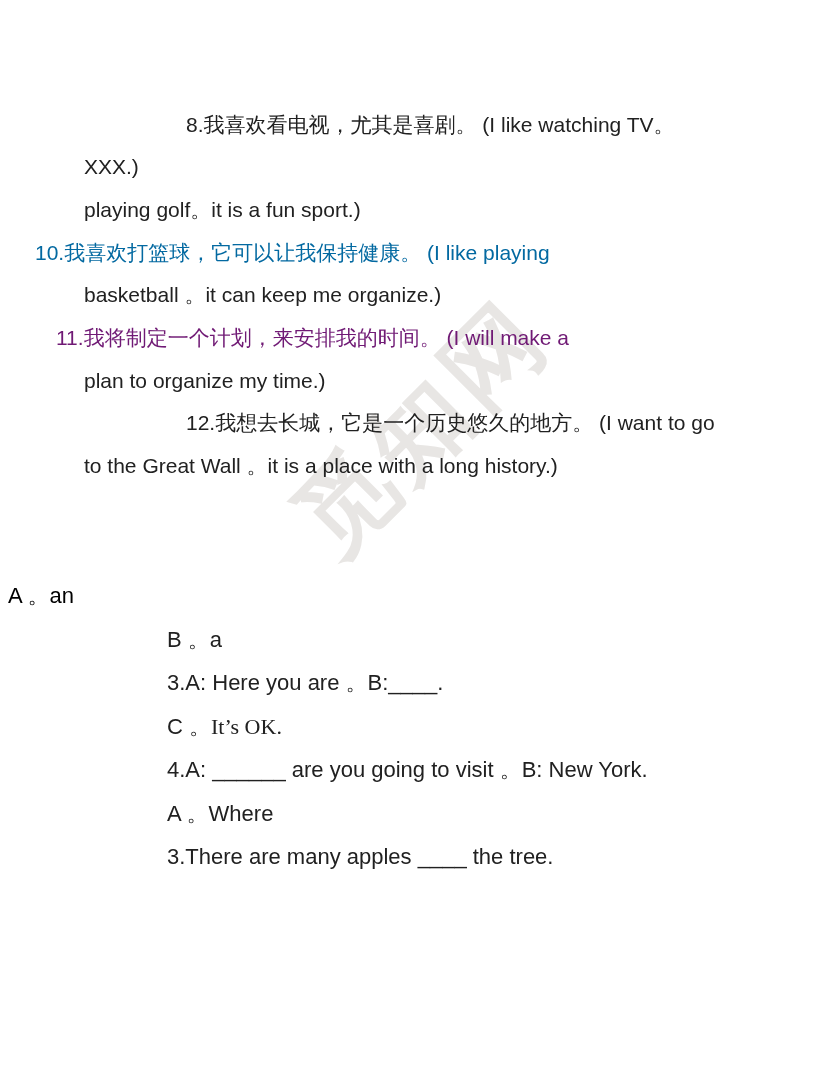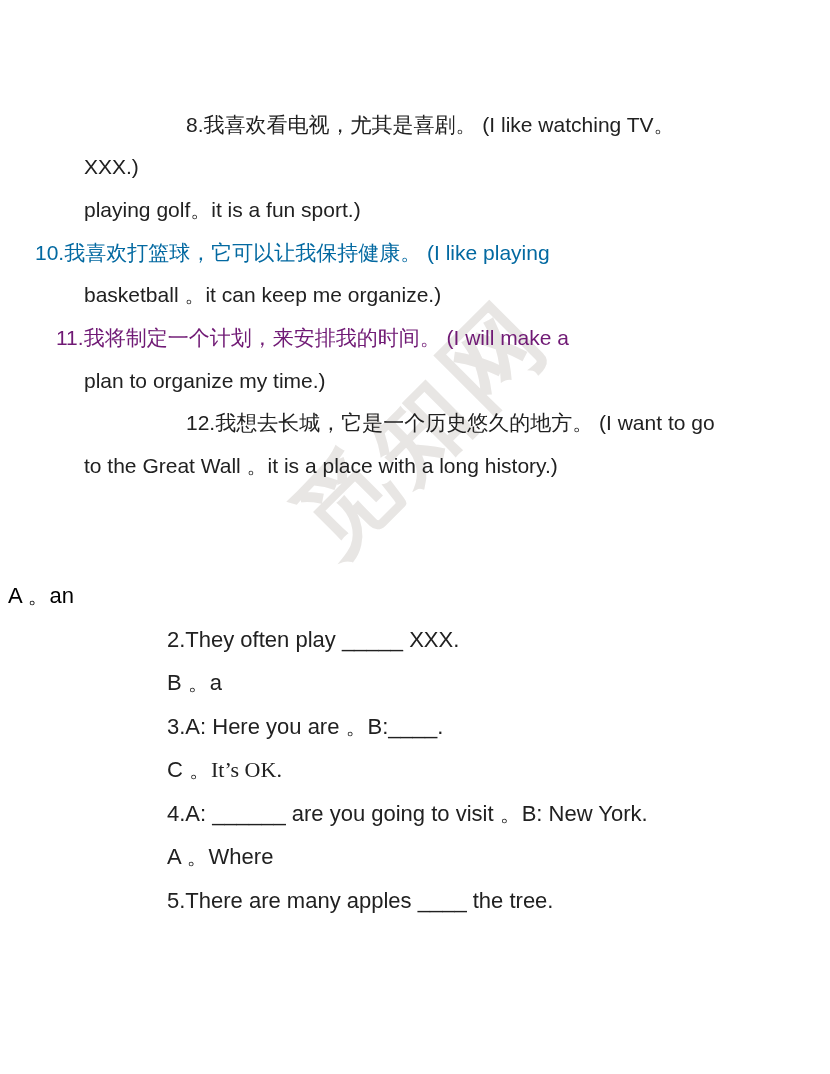--- a/index.html
+++ b/index.html
@@ -72,21 +72,20 @@
       <div class="line indent" style="color: #0369a1; padding-left: 7px;"><span class="seg-sans">10.我喜欢打篮球，它可以让我保持健康。 (I like playing</span></div>
       <div class="line" style="color: rgb(33, 33, 33);"><span class="seg-sans">basketball 。it can keep me organize.)</span></div>
       <div class="line indent" style="color: #701a75; padding-left: 28px;"><span class="seg-sans">11.我将制定一个计划，来安排我的时间。 (I will make a</span></div>
       <div class="line" style="color: rgb(33, 33, 33);"><span class="seg-sans">plan to organize my time.)</span></div>
       <div class="line indent" style="color: rgb(33, 33, 33);"><span class="seg-sans">12.我想去长城，它是一个历史悠久的地方。 (I want to go</span></div>
       <div class="line" style="color: rgb(33, 33, 33);"><span class="seg-sans">to the Great Wall 。it is a place with a long history.)</span></div>
     </section>
 
   <section id="quiz-section">
       <div class="line indent" style="color: #000000; padding-left: 8px;"><span class="seg-sans">A 。an</span></div>
-      <div class="line indent" style="color: rgb(33, 33, 33);"><span class="seg-sans">2.They often play _____ XXX.</span></div>
       <div class="line indent" style="color: rgb(33, 33, 33);"><span class="seg-sans">B 。a</span></div>
       <div class="line indent" style="color: rgb(33, 33, 33);"><span class="seg-sans">3.A: Here you are 。B:____.</span></div>
       <div class="line indent" style="color: rgb(33, 33, 33);"><span class="seg-sans">C 。</span><span class="seg-serif">It’s OK.</span></div>
       <div class="line indent" style="color: rgb(33, 33, 33);"><span class="seg-sans">4.A: ______ are you going to visit 。B: New York.</span></div>
       <div class="line indent" style="color: rgb(33, 33, 33);"><span class="seg-sans">A 。Where</span></div>
-      <div class="line indent" style="color: rgb(33, 33, 33);"><span class="seg-sans">5.There are many apples ____ the tree.</span></div>
+      <div class="line indent" style="color: rgb(33, 33, 33);"><span class="seg-sans">3.There are many apples ____ the tree.</span></div>
     </section>
 </div>
 
 </body></html>

